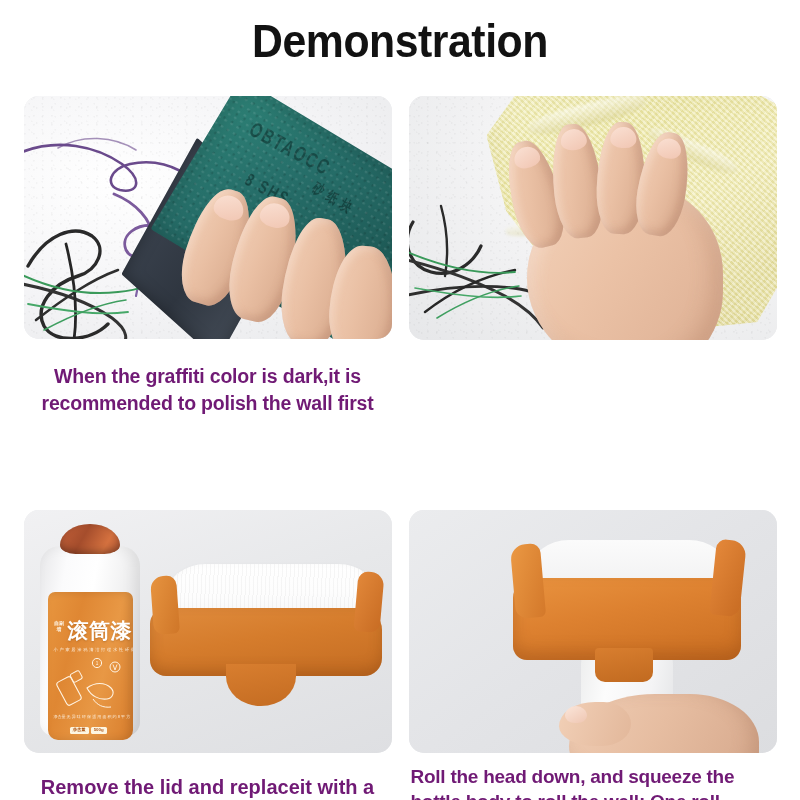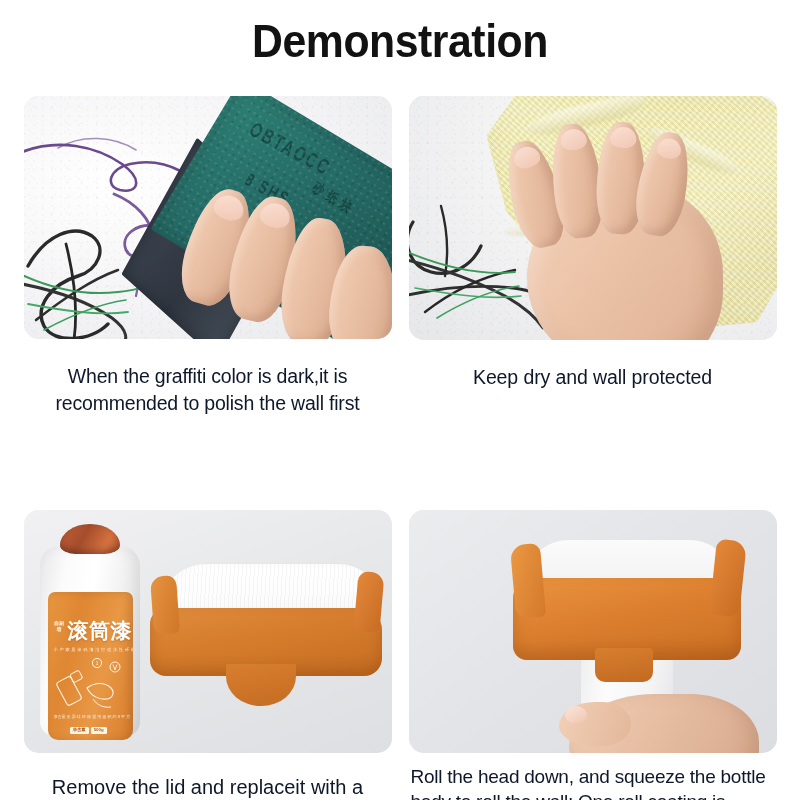--- a/index.html
+++ b/index.html
@@ -51,23 +51,23 @@
     height: 243px;
     border-radius: 15px;
     overflow: hidden;
     background: #e9eaec;
   }
   .photo.p2 { height: 244px; }
 
   
   .caption {
     font-size: 19.5px;
-    font-weight: normal;
+    font-weight: bold;
     line-height: 1.37;
-    color: #0f172a;
+    color: #701a75;
     text-align: center;
     padding: 0 2px;
   }
   .cap1 { margin-top: 24px; letter-spacing: -0.2px; }
   .cap2 { margin-top: 24px; letter-spacing: -0.1px; }
   .cap3 { margin-top: 21px; font-size: 20px; }
   .cap4 {
     margin-top: 12px;
     text-align: left;
     font-size: 19px;
@@ -510,21 +510,20 @@
           </div>
           <div class="finger" style="left:96px;  top:-8px;  width:48px; height:112px; transform:rotate(2deg);">
             <div class="nail" style="left:12px; top:5px; width:26px; height:21px;"></div>
           </div>
           <div class="finger" style="left:138px; top:2px;   width:48px; height:104px; transform:rotate(10deg);">
             <div class="nail" style="left:12px; top:6px; width:24px; height:20px;"></div>
           </div>
         </div>
       </div>
 
-      <div class="caption cap2">Keep dry and wall protected</div>
     </div>
   </div>
 
   <div class="row" style="margin-top:94px;">
 
     <div class="cell">
       <div class="photo">
         <div class="bg3"></div>
 
         <div class="bottle">

